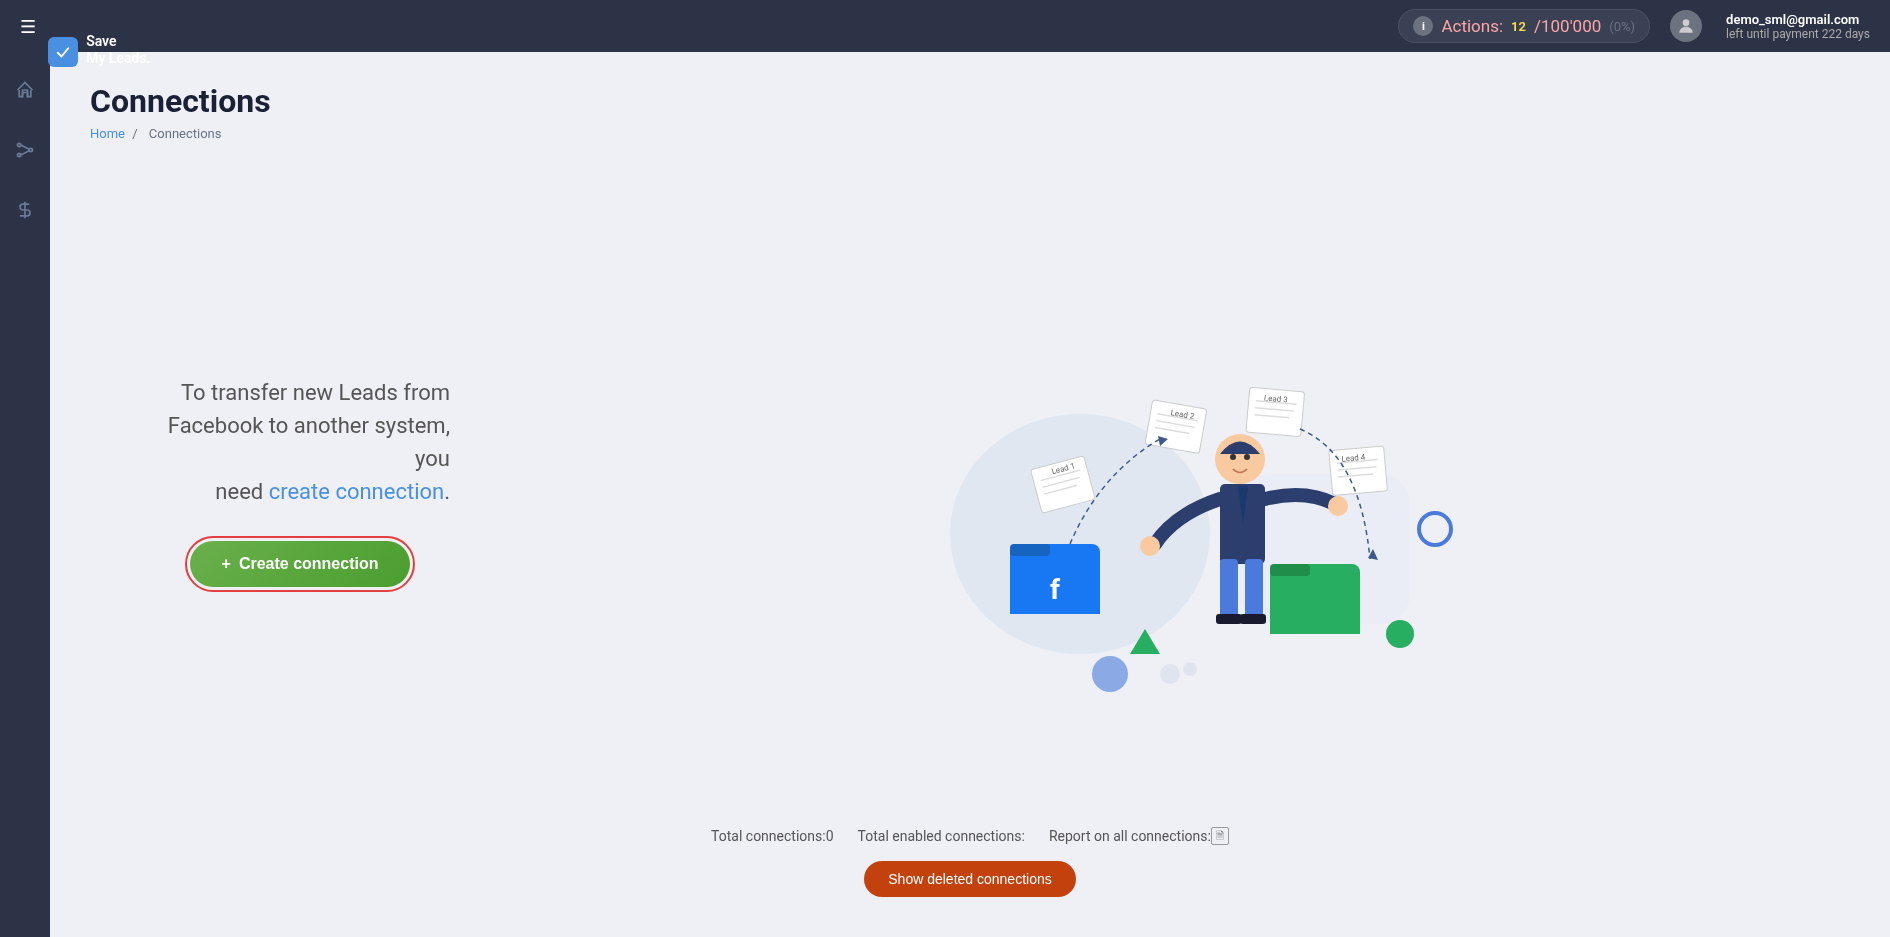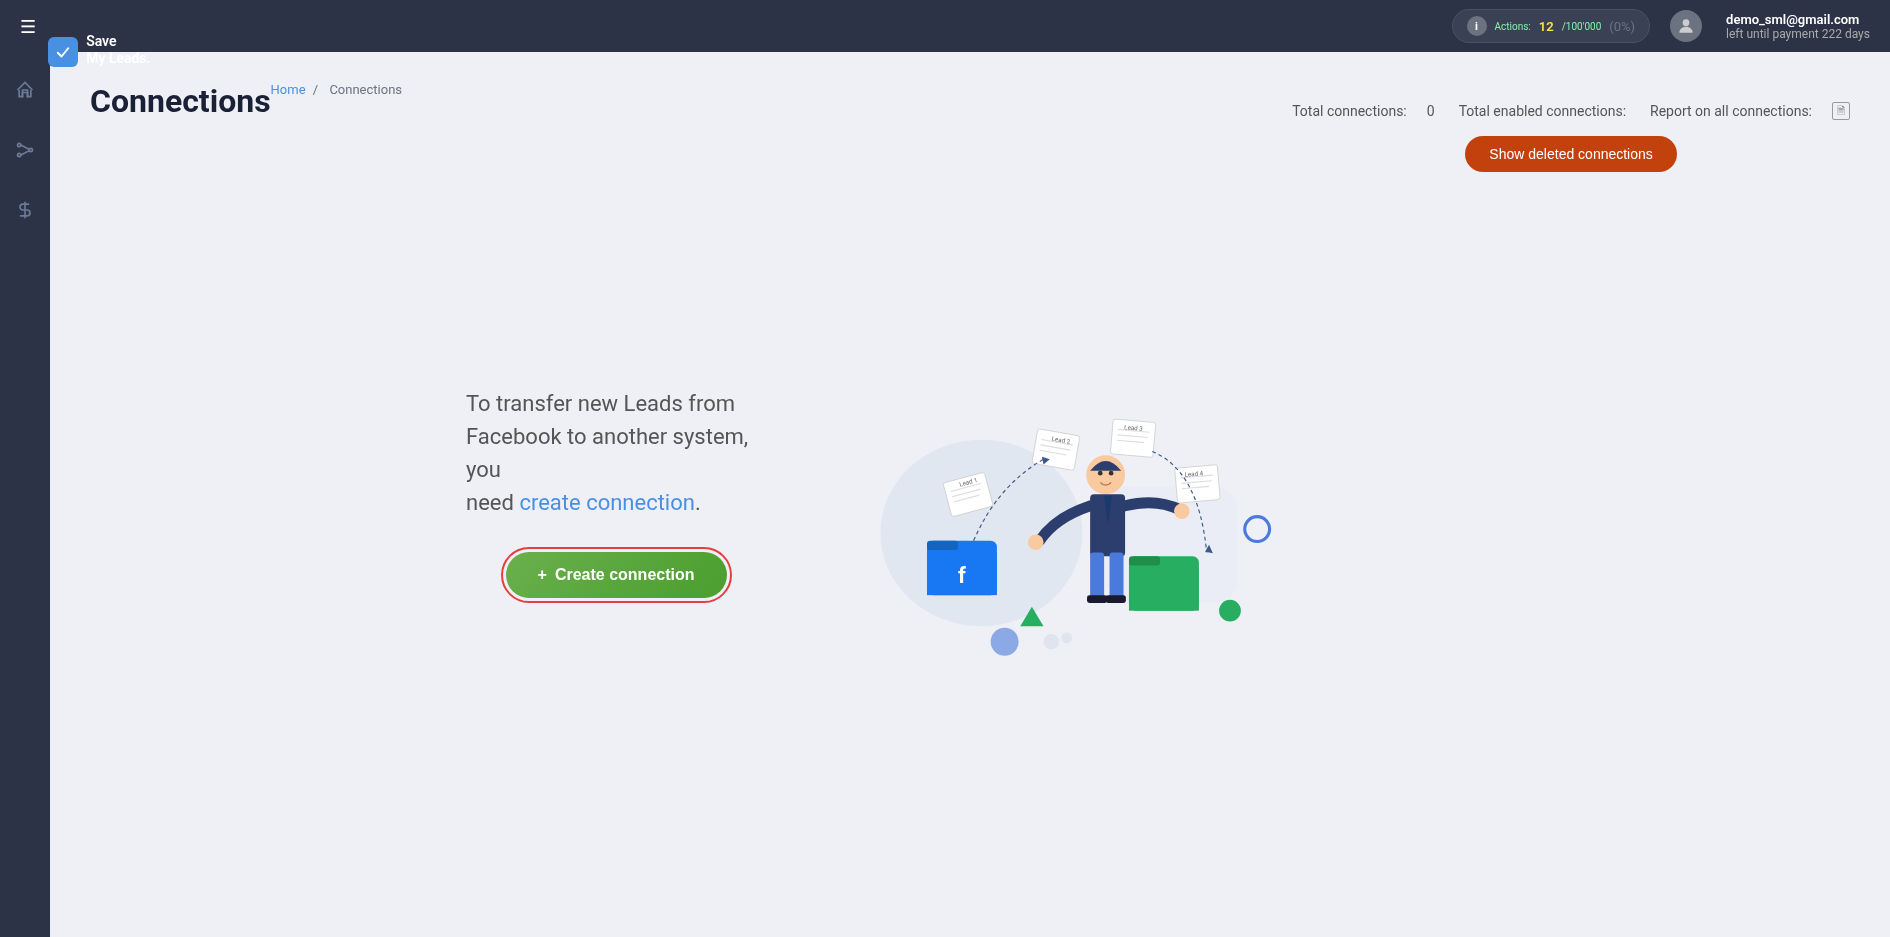--- a/index.html
+++ b/index.html
@@ -36,21 +36,21 @@
       display: flex; align-items: center; gap: 8px;
       border: 1px solid #4a5165;
     }
     .actions-badge .info-icon {
       width: 20px; height: 20px;
       background: #6b7280;
       border-radius: 50%;
       display: flex; align-items: center; justify-content: center;
       color: #fff; font-size: 11px; font-weight: bold;
     }
-    .actions-text { color: #86efac; font-size: 10px; }
+    .actions-text { color: #fca5a5; font-size: 17px; }
     .actions-count { color: #fde047; font-size: 13px; font-weight: 600; }
     .actions-pct { color: #6b7280; font-size: 13px; }
 
     .user-info { display: flex; align-items: center; gap: 24px; }
     .user-avatar {
       width: 32px; height: 32px;
       background: #6b7280;
       border-radius: 50%;
       display: flex; align-items: center; justify-content: center;
       color: #fff; font-size: 14px;
@@ -83,21 +83,21 @@
     }
     .sidebar-item svg { width: 20px; height: 20px; }
 
     
     .content {
       flex: 1;
       background: #eef0f6;
       overflow-y: auto;
       padding: 30px 40px;
       display: flex;
-      flex-direction: row;
+      flex-direction: column;
     }
 
     
     .page-title { font-size: 32px; font-weight: 700; color: #1a2035; margin-bottom: 6px; }
     .breadcrumb { font-size: 13px; margin-bottom: 20px; color: #6b7280; }
     .breadcrumb a { color: #4a90e2; text-decoration: none; }
     .breadcrumb span { color: #6b7280; margin: 0 4px; }
 
     
     .center-section {
@@ -112,21 +112,21 @@
       justify-content: center;
       padding: 40px 60px;
       max-width: 420px;
       z-index: 2;
     }
 
     .description-text {
       font-size: 22px;
       color: #555;
       line-height: 1.5;
-      text-align: left;
+      text-align: right;
       margin-bottom: 28px;
     }
     .description-text .link { color: #4a90e2; }
 
     .create-btn-wrapper {
       display: flex;
       justify-content: center;
     }
 
     .create-btn-border {
@@ -175,21 +175,21 @@
       padding: 20px 0 10px;
     }
 
     .stats-row {
       display: flex;
       align-items: center;
       gap: 24px;
       font-size: 14px;
       color: #555;
     }
-    .stats-row .stat-item { display: flex; align-items: center; gap: 20px; }
+    .stats-row .stat-item { display: flex; align-items: center; gap: 0; }
     .stats-row .report-icon {
       width: 18px; height: 18px;
       border: 1px solid #999;
       border-radius: 2px;
       display: flex; align-items: center; justify-content: center;
       font-size: 10px;
       color: #666;
     }
 
     .show-deleted-btn {

